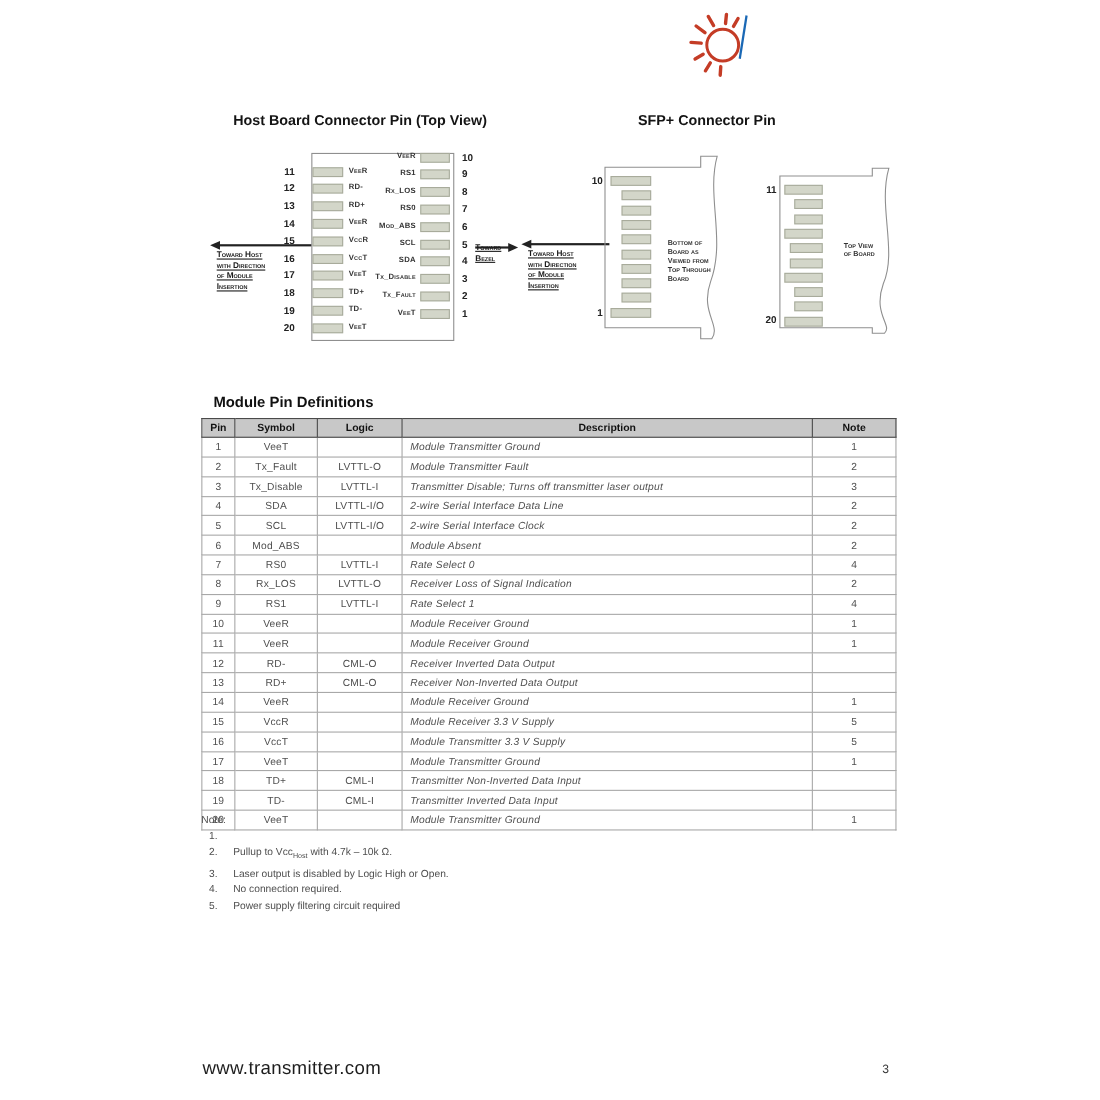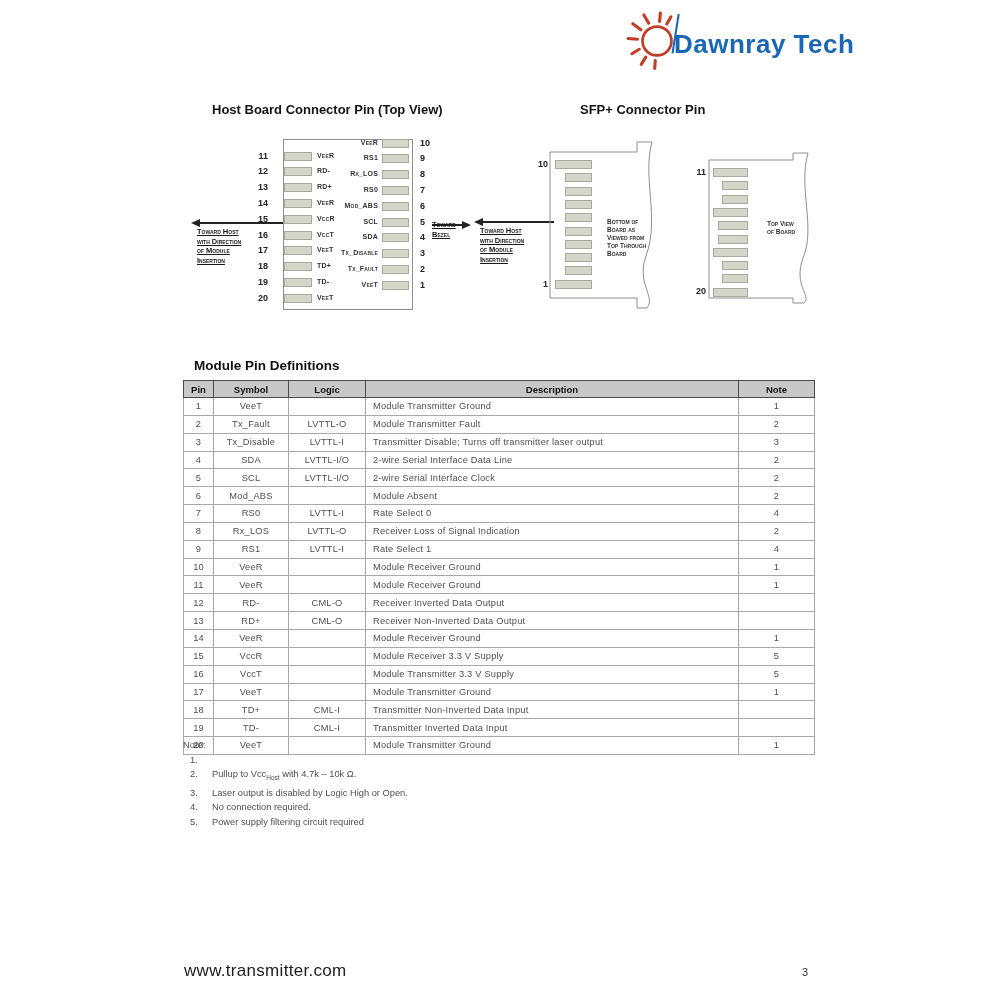--- a/index.html
+++ b/index.html
@@ -37,21 +37,21 @@
   .sfp-num{position:absolute;font-size:9px;font-weight:bold;color:#222;text-align:right;}
 
   
   .table-heading{position:absolute;left:194px;top:358px;font-size:13.5px;font-weight:bold;color:#111;}
   table.pins{position:absolute;left:183px;top:380px;width:631px;border-collapse:collapse;table-layout:fixed;
              border:1.5px solid #555;}
   table.pins th{background:#c8c8c8;font-size:9.5px;font-weight:bold;color:#111;height:16px;
                 border:1px solid #4a4a4a;padding:0;margin-top:21px;}
   table.pins td{font-size:9.3px;color:#4f4f4f;height:16.85px;border:1px solid #a8a8a8;
                 padding:0;text-align:center;letter-spacing:.2px;}
-  table.pins td.desc{text-align:left;padding-left:7px;}
+  table.pins td.desc{text-align:left;padding-left:7px;font-style:italic;}
 
   
   .notes{position:absolute;left:183px;top:738px;width:640px;font-size:9.3px;color:#4f4f4f;line-height:14.6px;}
   .note-line{display:flex;}
   .note-num{width:22px;padding-left:7px;flex:none;}
   .note-text sub{font-size:6.5px;}
 
   
   .footer-url{position:absolute;left:184px;top:961px;font-size:17px;color:#1d1d1d;letter-spacing:.3px;}
   .footer-page{position:absolute;left:802px;top:966px;font-size:11px;color:#333;}
@@ -69,21 +69,20 @@
         <line x1="39.5" y1="13.5" x2="43.5" y2="6.6"></line>
         <line x1="22" y1="12.8" x2="17.3" y2="4.8"></line>
         <line x1="14.4" y1="19.1" x2="6.6" y2="13.2"></line>
         <line x1="11.1" y1="28.3" x2="2.1" y2="27.6"></line>
         <line x1="12.8" y1="38" x2="5.7" y2="42.3"></line>
         <line x1="19.1" y1="45.6" x2="14.8" y2="52.6"></line>
         <line x1="28.3" y1="48.9" x2="27.8" y2="56.5"></line>
       </g>
       <line x1="51" y1="4" x2="45" y2="42" stroke="#1a68b5" stroke-width="2"></line>
     </svg>
-    <span class="logo-text">Dawnray Tech</span>
   </div>
 
   <div class="diagram-title host-title">Host Board Connector Pin (Top View)</div>
   <div class="diagram-title sfp-title">SFP+ Connector Pin</div>
 
   <div class="host-diagram">
     <div class="host-box"></div>
     <div id="hostLeftRows">
         <div class="pin-row" style="top: 20.5px;">
           <span class="pin-num" style="left: 55px; width: 30px; text-align: right;">11</span>

